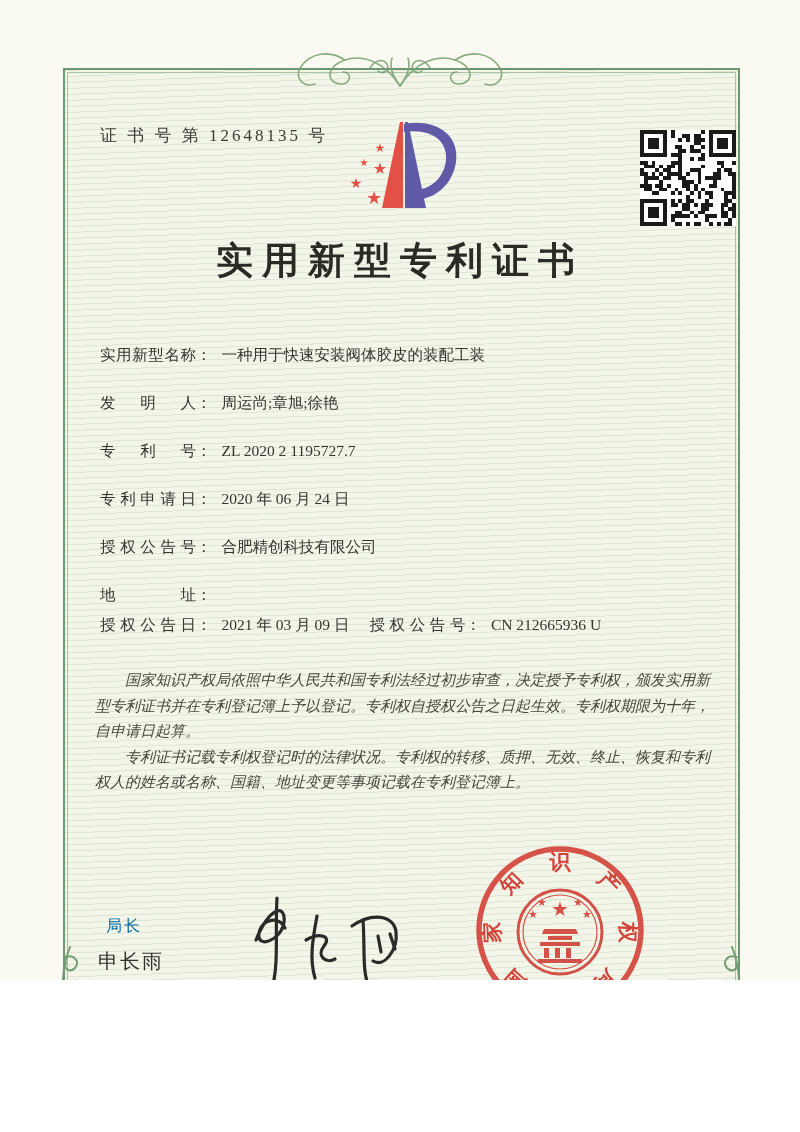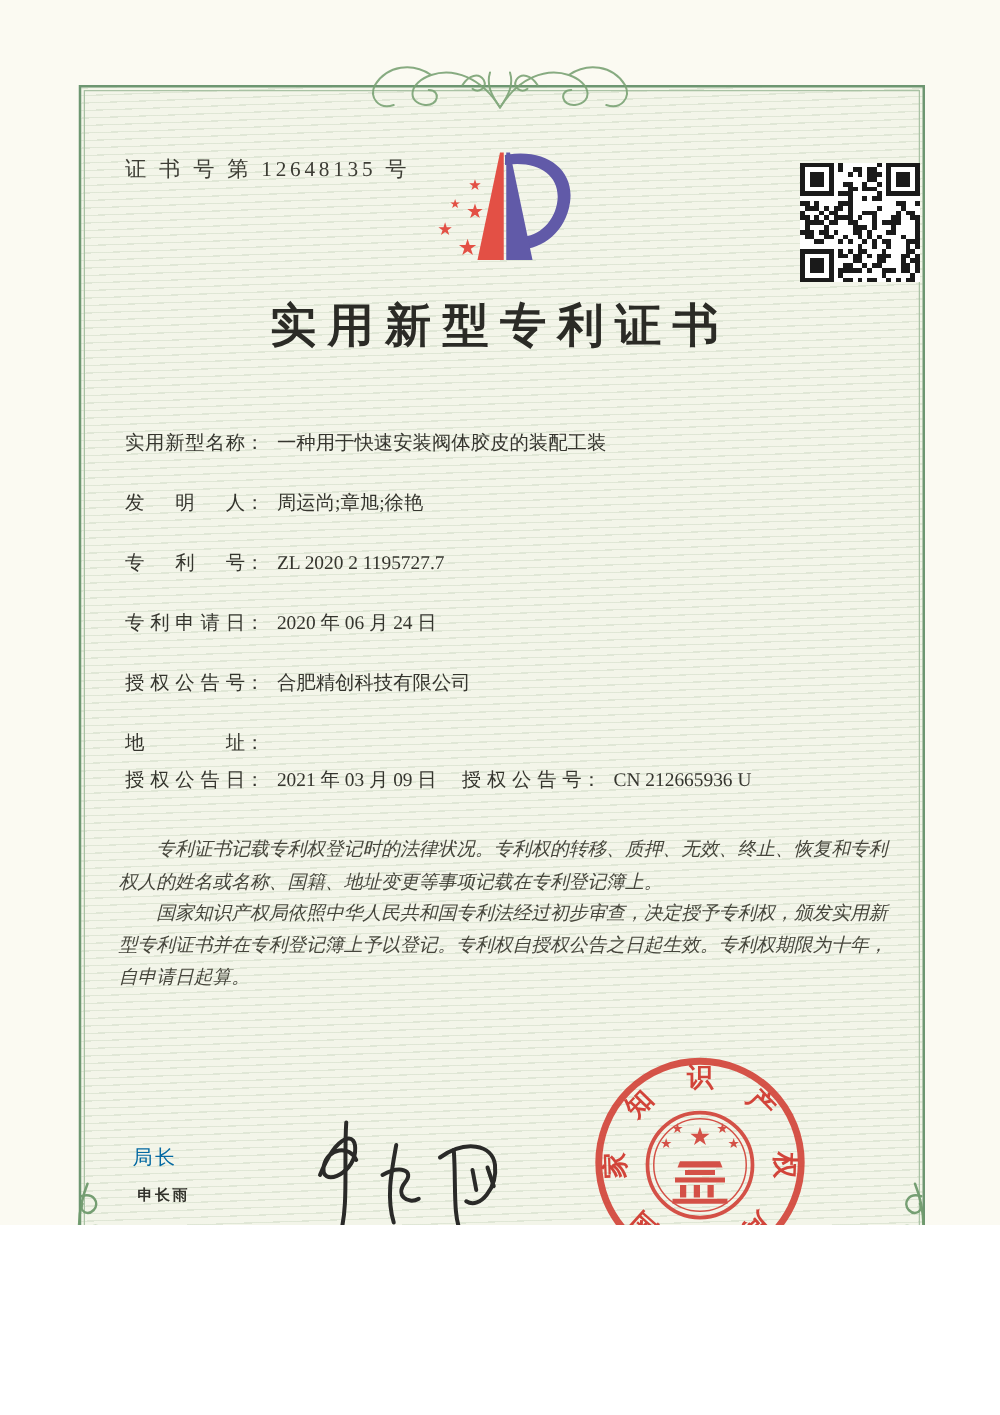--- a/index.html
+++ b/index.html
@@ -42,21 +42,21 @@
   .fcolon { flex:0 0 auto; margin-right:10px; }
   .fvalue { display:inline-block; }
   .fvalue.addr-v { max-width:420px; }
   .pair2 { display:flex; margin-left:20px; }
   .paras {
     left:95px; top:668px; width:618px; font-size:15px; line-height:25.5px;
     color:#46463c; font-style:italic;
   }
   .paras p { text-indent:2em; }
   .sig-title { left:106px; top:916px; font-size:16px; color:#0369a1; letter-spacing:2px; }
-  .sig-name  { left:110px; top:948px; font-size:12px; color:#33332c; letter-spacing:2px;font-weight:bold; }
+  .sig-name  { left:98px; top:948px; font-size:20px; color:#33332c; letter-spacing:2px; }
   .seal-date {
     left:486px; top:983px; width:170px; font-size:17px; color:#1e1e1a;
     letter-spacing:1px; z-index:6; font-weight:500;
   }
   .page-no { left:0; right:63px; top:1034px; text-align:center; font-size:14px; color:#3a3a32; }
   .back-note { left:0; right:0; top:1082px; text-align:left; font-size:15px; color:#a21caf; font-style:italic; letter-spacing:2px; }
   svg { display:block; }
 </style>
 </head>
 <body>
@@ -362,22 +362,22 @@
       <span class="fvalue">2021 年 03 月 09 日</span>
       <span class="pair2">
         <span class="flabel">授权公告号</span>
         <span class="fcolon">：</span>
         <span class="fvalue">CN 212665936 U</span>
       </span>
     </div>
   </div>
 
   <div class="abs paras">
+    <p>国家知识产权局依照中华人民共和国专利法经过初步审查，决定授予专利权，颁发实用新型专利证书并在专利登记簿上予以登记。专利权自授权公告之日起生效。专利权期限为十年，自申请日起算。</p>
     <p>专利证书记载专利权登记时的法律状况。专利权的转移、质押、无效、终止、恢复和专利权人的姓名或名称、国籍、地址变更等事项记载在专利登记簿上。</p>
-    <p>国家知识产权局依照中华人民共和国专利法经过初步审查，决定授予专利权，颁发实用新型专利证书并在专利登记簿上予以登记。专利权自授权公告之日起生效。专利权期限为十年，自申请日起算。</p>
   </div>
 
   <div class="abs sig-title">局长</div>
   <div class="abs sig-name">申长雨</div>
 
   <svg class="abs" style="left:222px; top:888px;" width="185" height="108" viewBox="0 0 185 108">
     <g fill="none" stroke="#2a2a28" stroke-width="3.2" stroke-linecap="round" stroke-linejoin="round">
       <path d="M34,52 C48,18 64,16 62,34 C60,52 34,62 37,45 C40,30 58,28 63,40"></path>
       <path d="M55,10 C53,42 57,78 50,100"></path>
       <path d="M95,28 C91,50 87,70 93,90"></path>

